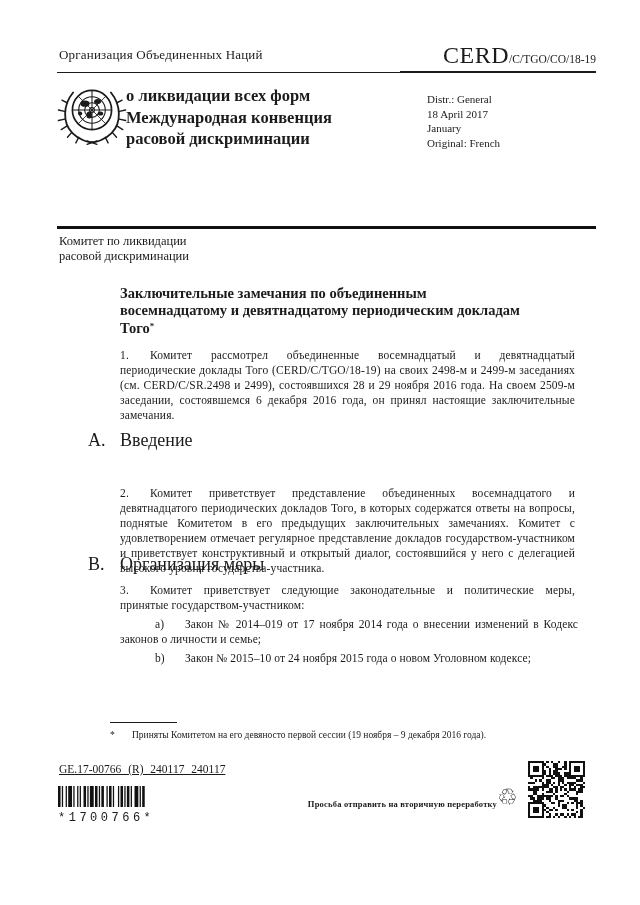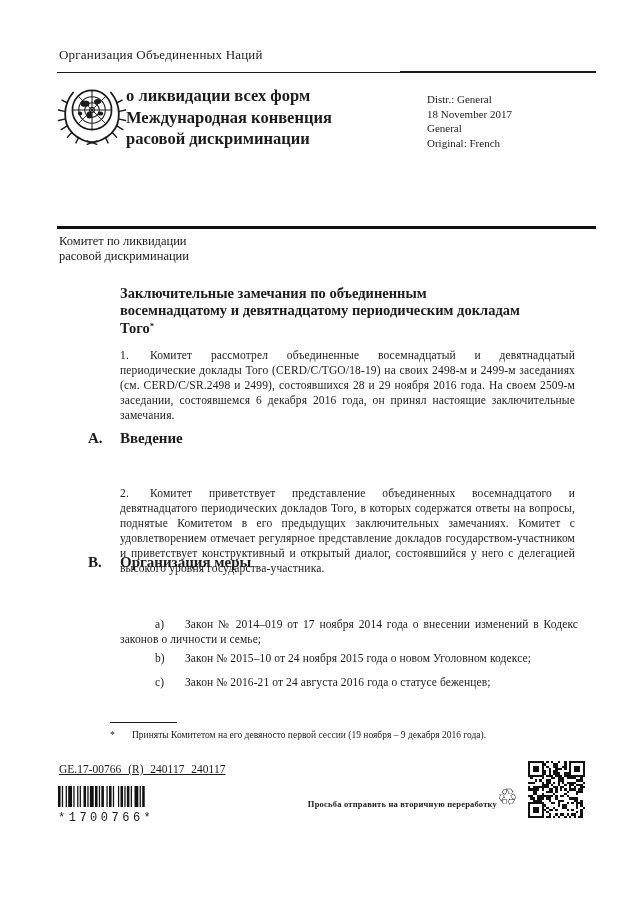--- a/index.html
+++ b/index.html
@@ -31,21 +31,21 @@
   .committee{left:59px;top:234px;font-weight:normal;font-size:12.5px;line-height:14.5px;}
   .doc-title{left:120px;top:285px;width:400px;font-weight:bold;font-size:14.5px;line-height:16.5px;}
   .doc-title sup{font-size:9px;vertical-align:4px;}
 
   
   .body-par{width:455px;font-size:11.5px;line-height:15px;text-align:justify;letter-spacing:.15px;}
   .par-num{display:inline-block;width:30px;}
   .p1{left:120px;top:348px;}
   .p2{left:120px;top:486px;}
   .p3{left:120px;top:583px;}
-  .heading{font-weight:bold;font-size:15px;}
+  .heading{font-weight:normal;font-size:18px;}
   .heading .letter{display:inline-block;width:32px;}
   .sec-a{left:88px;top:430px;}
   .sec-b{left:88px;top:554px;}
   .list-item{left:120px;width:458px;font-size:11.5px;line-height:15px;text-align:justify;text-indent:35px;letter-spacing:.1px;}
   .item-label{display:inline-block;width:30px;text-indent:0;}
   .item-a{top:617px;}
   .item-b{top:651px;}
   .item-c{top:675px;}
 
   
@@ -61,20 +61,24 @@
   .recycle-text{left:295px;top:799px;width:202px;text-align:right;font-size:8.5px;font-weight:bold;letter-spacing:.2px;}
   .recycle-glyph{left:497px;top:786px;font-family:"DejaVu Sans",sans-serif;font-size:23px;line-height:23px;}
   .qr{left:528px;top:761px;}
 </style>
 </head>
 <body>
 
 <div class="page">
 
   <div class="abs org-name">Организация Объединенных Наций</div>
+  <div class="abs doc-symbol-block">
+    <span class="doc-symbol-main">CERD</span>
+      <span class="doc-symbol-suffix">/C/TGO/CO/18-19</span>
+  </div>
   <div class="abs rule-left"></div>
   <div class="abs rule-right"></div>
 
   <div class="abs emblem">
     <svg width="70" height="70" viewBox="0 0 100 100" aria-hidden="true">
       <g stroke="#1b1b1b" fill="none">
         <circle cx="50" cy="40" r="28" stroke-width="2.4"></circle>
         <circle cx="50" cy="40" r="19" stroke-width="1.6"></circle>
         <circle cx="50" cy="40" r="10.5" stroke-width="1.5"></circle>
         <circle cx="50" cy="40" r="3.5" stroke-width="1.5"></circle>
@@ -114,22 +118,22 @@
   </div>
 
   <div class="abs convention-title">
     <div>о ликвидации всех форм</div>
     <div>Международная конвенция</div>
     <div>расовой дискриминации</div>
   </div>
 
   <div class="abs distr-block">
     <div>Distr.: General</div>
-    <div>18 November 2017</div>
-    <div>General</div>
+    <div>18 April 2017</div>
+    <div>January</div>
     <div>Original: French</div>
   </div>
 
   <div class="abs thick-rule"></div>
 
   <div class="abs committee">
     <div>Комитет по ликвидации</div>
     <div>расовой дискриминации</div>
   </div>
 
@@ -144,29 +148,29 @@
   </div>
 
   <div class="abs body-par p2">
     <span class="par-num">2.</span><span>Комитет приветствует представление объединенных восемнадцатого и девятнадцатого периодических докладов Того, в которых содержатся ответы на вопросы, поднятые Комитетом в его предыдущих заключительных замечаниях. Комитет с удовлетворением отмечает регулярное представление докладов государством-участником и приветствует конструктивный и открытый диалог, состоявшийся у него с делегацией высокого уровня государства-участника.</span>
   </div>
 
   <div class="abs heading sec-b">
     <span class="letter">B.</span><span>Организация меры</span>
   </div>
 
+  <div class="abs body-par p3">
+    <span class="par-num">3.</span><span>Комитет приветствует следующие законодательные и политические меры, принятые государством-участником:</span>
+  </div>
 
   <div class="abs list-item item-a">
     <span class="item-label">a)</span><span>Закон № 2014–019 от 17 ноября 2014 года о внесении изменений в Кодекс законов о личности и семье;</span>
   </div>
   <div class="abs list-item item-b">
     <span class="item-label">b)</span><span>Закон № 2015–10 от 24 ноября 2015 года о новом Уголовном кодексе;</span>
-  </div>
-  <div class="abs list-item item-c">
-    <span class="item-label">c)</span><span>Закон № 2016-21 от 24 августа 2016 года о статусе беженцев;</span>
   </div>
 
   <div class="abs fn-rule"></div>
   <div class="abs footnote">
     <div class="fn-marker">*</div>
     <div class="fn-text">Приняты Комитетом на его девяносто первой сессии (19 ноября – 9 декабря 2016 года).</div>
   </div>
 
   <div class="abs ge-line">GE.17-00766 (R) 240117 240117</div>
 

